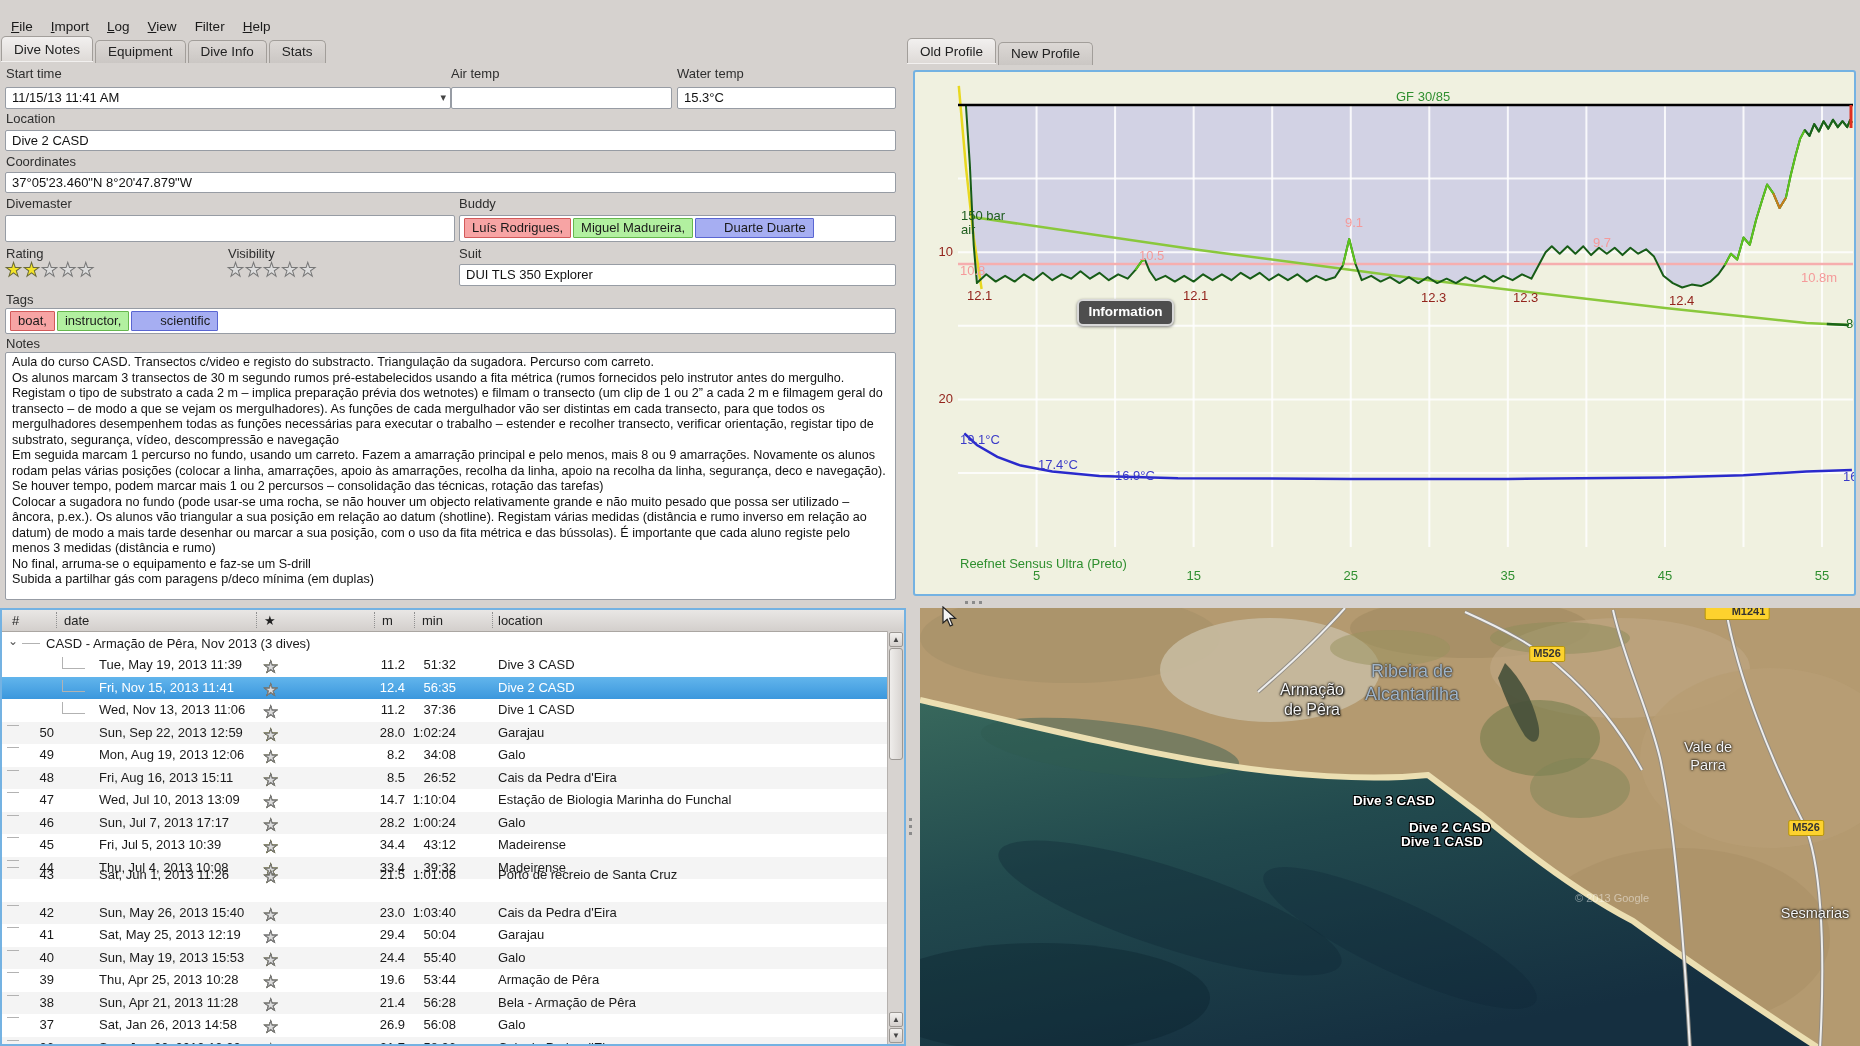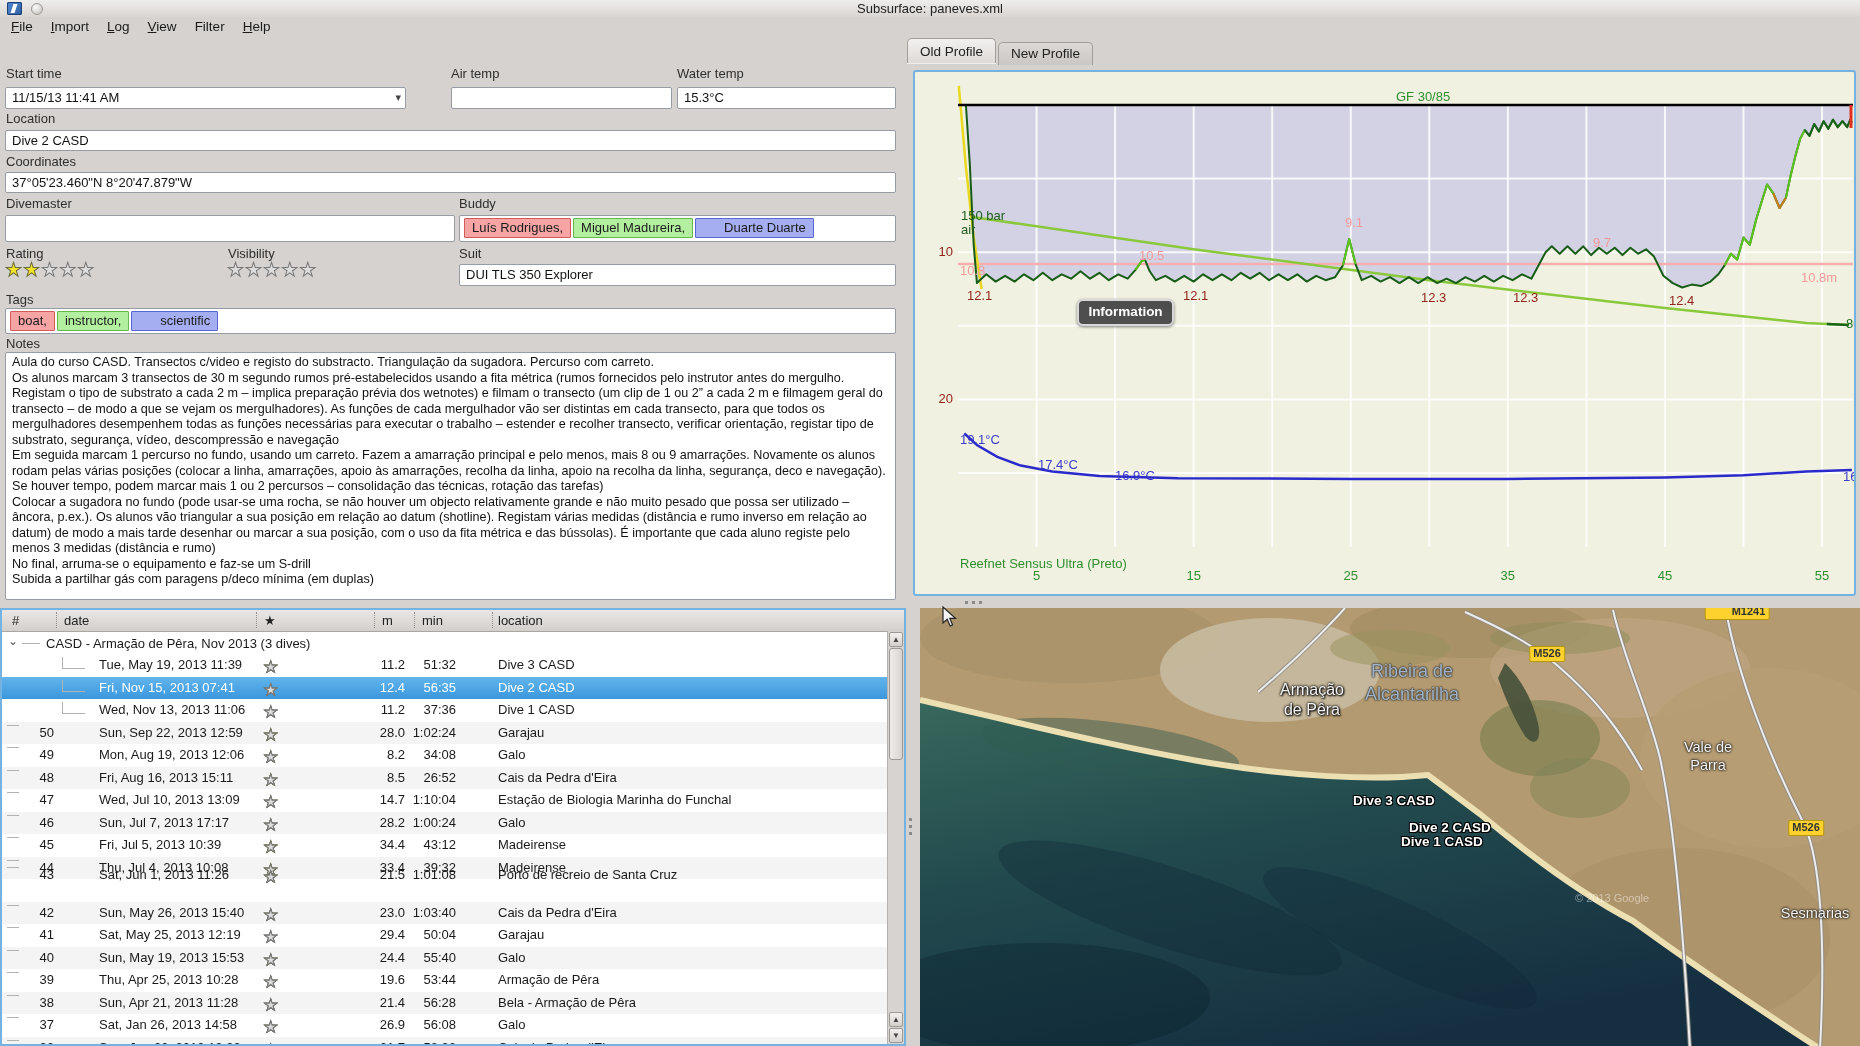--- a/index.html
+++ b/index.html
@@ -106,32 +106,28 @@
   #sb-l{left:6px;} #sb-m{left:222px;} #sb-r{right:8px;}
   #scalebar .bar{position:absolute;left:6px;right:6px;top:19px;height:6px;border:1px solid #111;box-sizing:border-box;
     background:linear-gradient(90deg,#111 0 24%,#fff 24% 49%,#111 49% 74%,#fff 74% 100%);}
   #cursor{position:absolute;left:942px;top:606px;}
 </style>
 </head>
 <body>
 
 <div id="root">
 
-  <div id="titlebar">
-    <div id="app-icon"></div>
-    <div id="tray-btn"></div>
-    <span id="title">Subsurface: paneves.xml</span>
-  </div>
 
   <div id="menubar"><span class="menu-item"><u>F</u>ile</span><span class="menu-item"><u>I</u>mport</span><span class="menu-item"><u>L</u>og</span><span class="menu-item"><u>V</u>iew</span><span class="menu-item">Filter</span><span class="menu-item"><u>H</u>elp</span></div>
 
+  <div id="left-tabs" class="tabbar"><span class="tab active">Dive Notes</span><span class="tab">Equipment</span><span class="tab">Dive Info</span><span class="tab">Stats</span></div>
 
   <div id="form">
     <span class="flabel" style="left:6px;top:66px">Start time</span>
-    <div class="input" style="left:5px;top:87px;width:401px;height:22px">
+    <div class="input" style="left:5px;top:87px;width:446px;height:22px">
       <span>11/15/13 11:41 AM</span><span class="combo-arrow">▾</span>
     </div>
     <span class="flabel" style="left:451px;top:66px">Air temp</span>
     <div class="input" style="left:451px;top:87px;width:221px;height:22px"><span></span></div>
     <span class="flabel" style="left:677px;top:66px">Water temp</span>
     <div class="input" style="left:677px;top:87px;width:219px;height:22px"><span>15.3°C</span></div>
 
     <span class="flabel" style="left:6px;top:111px">Location</span>
     <div class="input" style="left:5px;top:130px;width:891px;height:21px"><span>Dive 2 CASD</span></div>
 
@@ -197,21 +193,21 @@
             <span class="star off ">★</span>
             <span class="star off ">★</span>
           </span>
           <span class="c-m">11.2</span>
           <span class="c-min">51:32</span>
           <span class="c-loc">Dive 3 CASD</span>
         </div>
         <div class="dlrow alt selected" style="top: 66.5px;">
           <span class="branch"></span>
           <span class="c-num" style="left:20px;width:32px"></span>
-          <span class="c-date">Fri, Nov 15, 2013 07:41</span>
+          <span class="c-date">Fri, Nov 15, 2013 11:41</span>
           <span class="c-stars">
             <span class="star on ">★</span>
             <span class="star on ">★</span>
             <span class="star off ">★</span>
             <span class="star off ">★</span>
             <span class="star off ">★</span>
           </span>
           <span class="c-m">12.4</span>
           <span class="c-min">56:35</span>
           <span class="c-loc">Dive 2 CASD</span>

